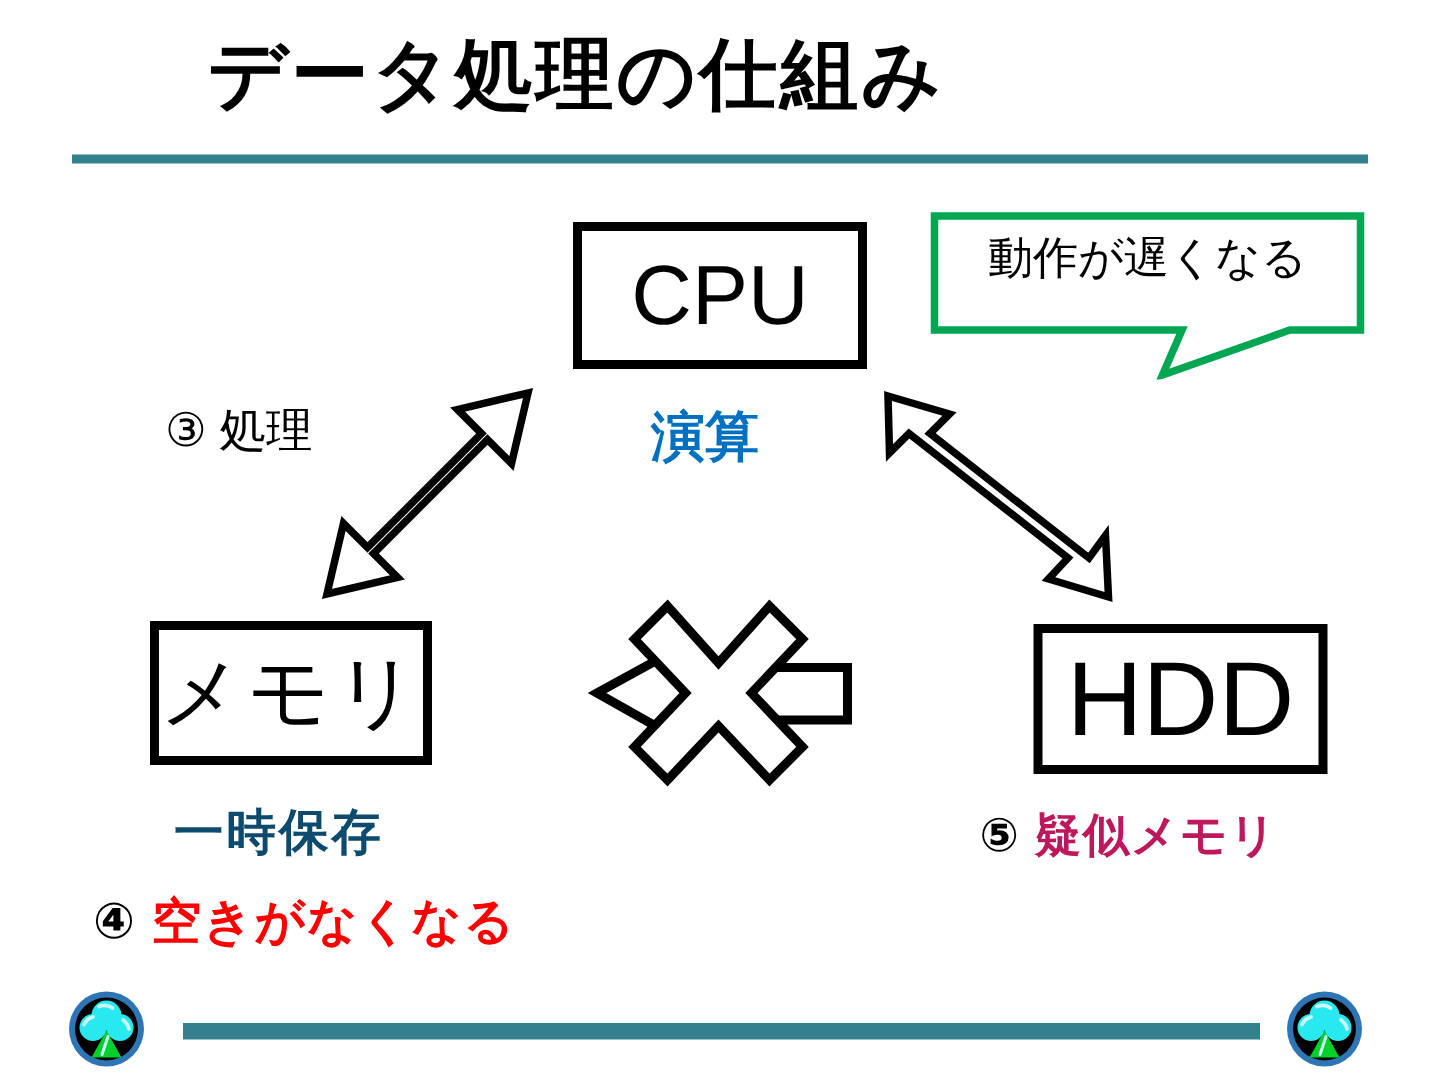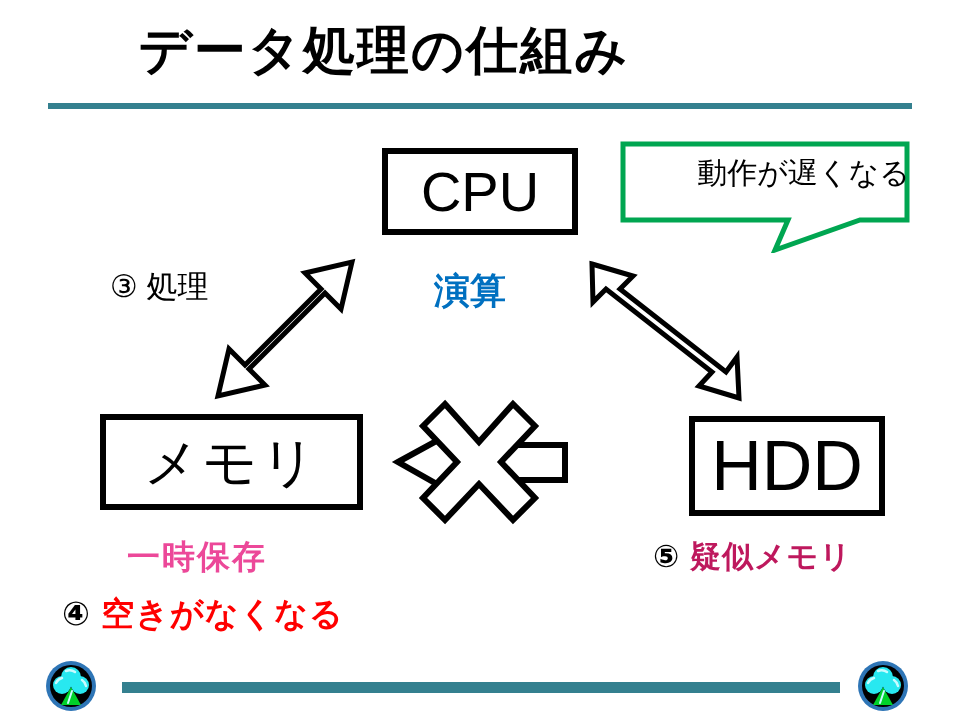--- a/index.html
+++ b/index.html
@@ -51,27 +51,27 @@
     display: flex;
     align-items: center;
     justify-content: center;
     color: #000000;
     line-height: 1;
   }
   .box-cpu {
     left: 382px;
     top: 148px;
     width: 196px;
-    height: 87px;
+    height: 98px;
     font-size: 56px;
   }
   .box-memory {
     left: 100px;
     top: 414px;
-    width: 263px;
+    width: 188px;
     height: 96px;
     font-size: 54px;
     letter-spacing: 3px;
   }
   .box-hdd {
     left: 689px;
     top: 416px;
     width: 196px;
     height: 100px;
     font-size: 70px;
@@ -96,26 +96,27 @@
     color: #000000;
   }
   .lbl-enzan {
     left: 434px;
     top: 273px;
     font-size: 36px;
     color: #0070C0;
     font-weight: bold;
   }
   .lbl-temp {
-    left: 127px;
+    left: 116px;
     top: 540px;
     font-size: 33px;
-    color: #ec4899;
+    color: #0c4a6e;
     font-weight: bold;
     letter-spacing: 2px;
+    font-family: Liberation Serif, serif;
   }
   .lbl-full {
     left: 62px;
     top: 597px;
     font-size: 33px;
     font-weight: bold;
     letter-spacing: 1px;
   }
   .lbl-full .num { color: #000000; }
   .lbl-full .txt { color: #FF0000; }
@@ -136,21 +137,21 @@
     top: 141px;
     width: 290px;
     height: 112px;
   }
   .callout svg { display: block; }
   .callout-text {
     position: absolute;
     left: 0;
     top: 17px;
     width: 290px;
-    text-align: right;
+    text-align: center;
     font-size: 30px;
     color: #000000;
     white-space: nowrap;
     line-height: 1;
   }
 
   
   .arrow-layer {
     position: absolute;
     left: 0;

